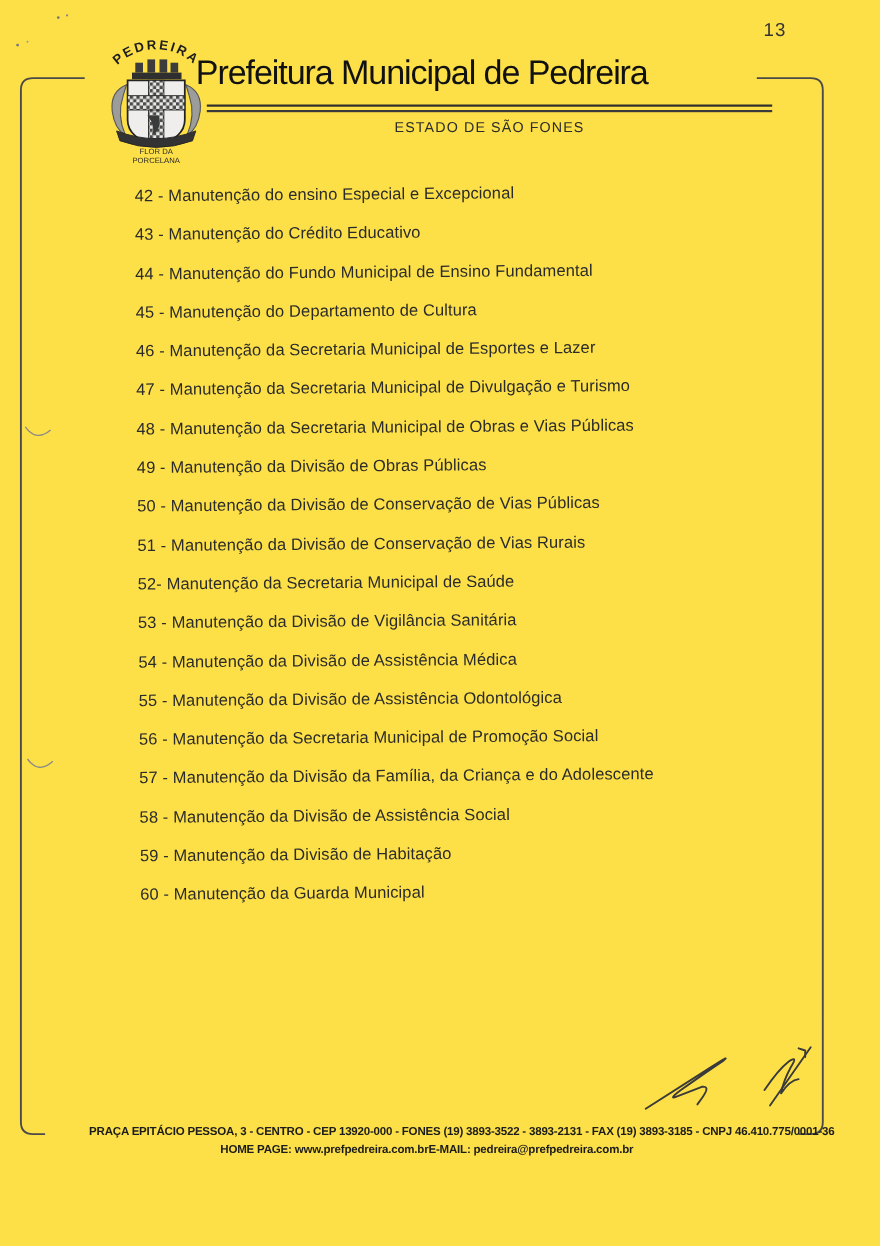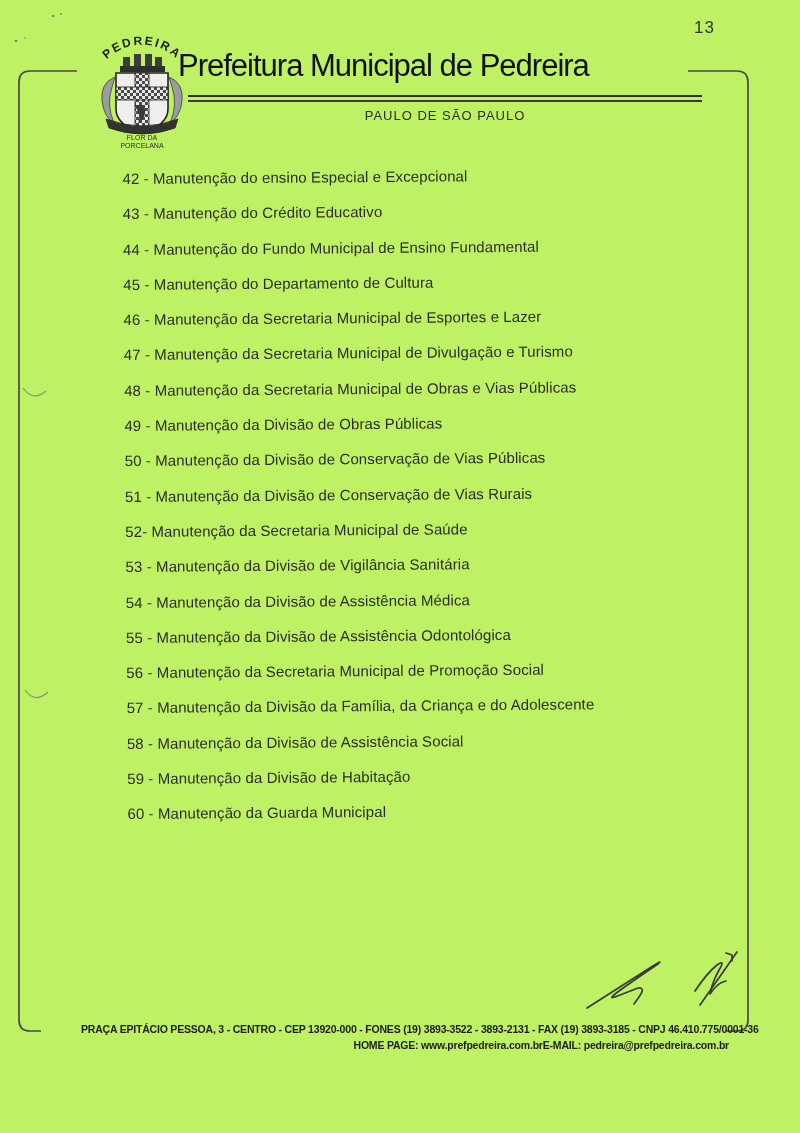--- a/index.html
+++ b/index.html
@@ -1,19 +1,19 @@
 <!DOCTYPE html>
 <html><head>
 <meta charset="utf-8">
 <style>
   html,body{margin:0;padding:0;background:#e9e8e6;}
   .page{
     position:relative;
     width:800px;height:1133px;
-    background:#bef264;
+    background:#fde047;
     overflow:hidden;
     font-family:"Liberation Sans", sans-serif;
     color:#222;
   }
   
   .page-number{
     position:absolute;top:18px;left:694px;
     font-size:17px;color:#333;letter-spacing:1px;
   }
   .frame-svg, .artifact-svg{
@@ -62,21 +62,21 @@
     position:absolute;top:945px;left:585px;width:170px;height:75px;
   }
   
   .footer{
     position:absolute;top:1023px;left:47px;width:682px;
     font-size:10.5px;font-weight:700;color:#1c1c1c;
     letter-spacing:-0.2px;
   }
   .footer-line1{white-space:nowrap;margin-left:34px;}
   .footer-line2{
-    display:flex;justify-content:flex-end;
+    display:flex;justify-content:center;
     margin-top:4px;white-space:nowrap;
   }
 </style>
 </head>
 <body>
 
 <div class="page">
 
   <svg class="frame-svg" viewBox="0 0 800 1133">
     <path d="M 77 71 L 30 71 Q 19 71 19 82 L 19 1020 Q 19 1031 30 1031 L 41 1031" fill="none" stroke="#4a4a4a" stroke-width="1.7"></path>
@@ -129,21 +129,21 @@
     </g>
 
     <path d="M 24 92 Q 60 106 96 92 L 93 101 Q 60 113 27 101 Z" fill="#333" stroke="#222" stroke-width="0.8"></path>
     <text x="60" y="113" text-anchor="middle" font-size="7" fill="#2a2a2a">FLOR DA</text>
     <text x="60" y="121" text-anchor="middle" font-size="7" fill="#2a2a2a">PORCELANA</text>
   </svg>
 
   <div class="header-title">Prefeitura Municipal de Pedreira</div>
   <div class="header-rule-1"></div>
   <div class="header-rule-2"></div>
-  <div class="header-subtitle">PAULO DE SÃO PAULO</div>
+  <div class="header-subtitle">ESTADO DE SÃO FONES</div>
 
   <ul class="items-list">
     <li>42 - Manutenção do ensino Especial e Excepcional</li>
     <li>43 - Manutenção do Crédito Educativo</li>
     <li>44 - Manutenção do Fundo Municipal de Ensino Fundamental</li>
     <li>45 - Manutenção do Departamento de Cultura</li>
     <li>46 - Manutenção da Secretaria Municipal de Esportes e Lazer</li>
     <li>47 - Manutenção da Secretaria Municipal de Divulgação e Turismo</li>
     <li>48 - Manutenção da Secretaria Municipal de Obras e Vias Públicas</li>
     <li>49 - Manutenção da Divisão de Obras Públicas</li>

